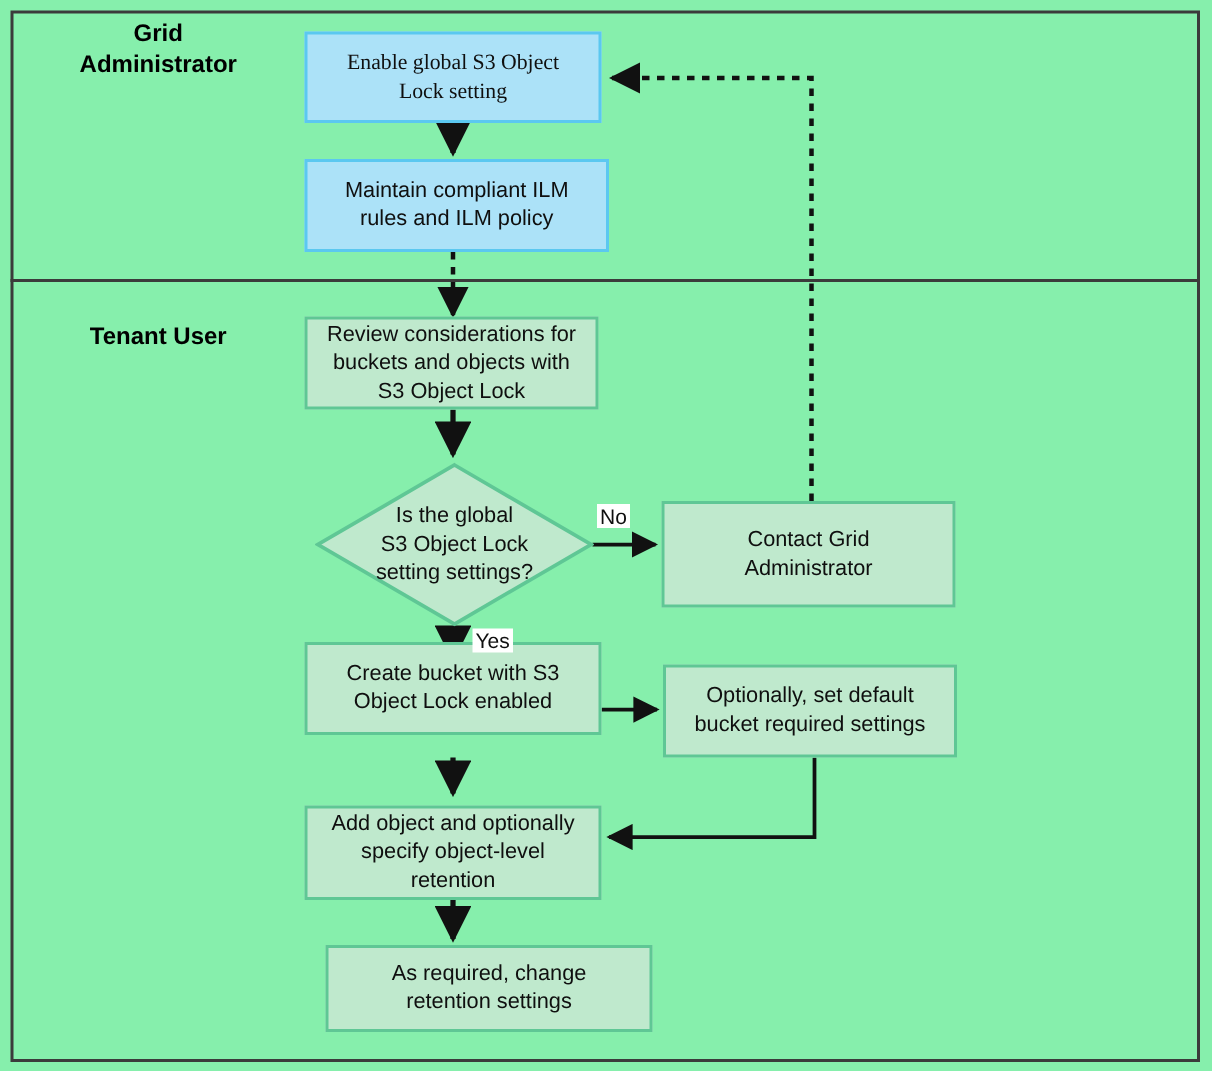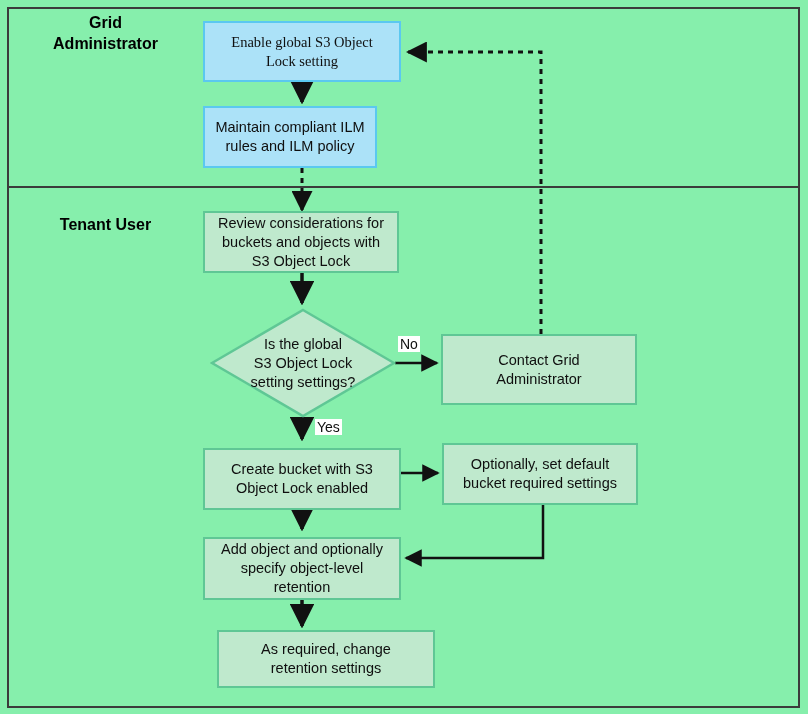--- a/index.html
+++ b/index.html
@@ -161,40 +161,40 @@
     <path d="M 543 505 L 543 558 L 406 558" fill="none" stroke="#111111" stroke-width="2.5" marker-end="url(#arrow)"></path>
 
     <line x1="302" y1="600" x2="302" y2="626" stroke="#111111" stroke-width="3.5" marker-end="url(#arrow)"></line>
 
     <path d="M 541 334 L 541 52 L 408 52" fill="none" stroke="#111111" stroke-width="3" stroke-dasharray="5,5" marker-end="url(#arrow)"></path>
   </svg>
 
   <div class="node blue" style="left:203px; top:21px; width:198px; height:61px;font-family:Liberation Serif, serif;">Enable global S3 Object
 Lock setting</div>
 
-  <div class="node blue" style="left:203px; top:106px; width:174px; height:62px;">Maintain compliant ILM
+  <div class="node blue" style="left:203px; top:106px; width:203px; height:62px;">Maintain compliant ILM
 rules and ILM policy</div>
 
   <div class="node green" style="left:203px; top:211px; width:196px; height:62px;">Review considerations for
 buckets and objects with
 S3 Object Lock</div>
 
   <div class="diamond-wrap" style="left:210px; top:308px; width:186px; height:110px;">
     <svg class="diamond-shape" width="186" height="110" viewBox="0 0 186 110" xmlns="http://www.w3.org/2000/svg">
       <polygon points="93,2 184,55 93,108 2,55" fill="#bfe9cd" stroke="#5fc795" stroke-width="2.5"></polygon>
     </svg>
     <div class="diamond-text">Is the global
 S3 Object Lock
 setting settings?</div>
   </div>
 
   <div class="node green" style="left:441px; top:334px; width:196px; height:71px;">Contact Grid
 Administrator</div>
 
-  <div class="node green" style="left:203px; top:448px; width:198px; height:62px;">Create bucket with S3
+  <div class="node green" style="left:203px; top:428px; width:198px; height:62px;">Create bucket with S3
 Object Lock enabled</div>
 
   <div class="node green" style="left:442px; top:443px; width:196px; height:62px;">Optionally, set default
 bucket required settings</div>
 
   <div class="node green" style="left:203px; top:537px; width:198px; height:63px;">Add object and optionally
 specify object-level
 retention</div>
 
   <div class="node green" style="left:217px; top:630px; width:218px; height:58px;">As required, change

